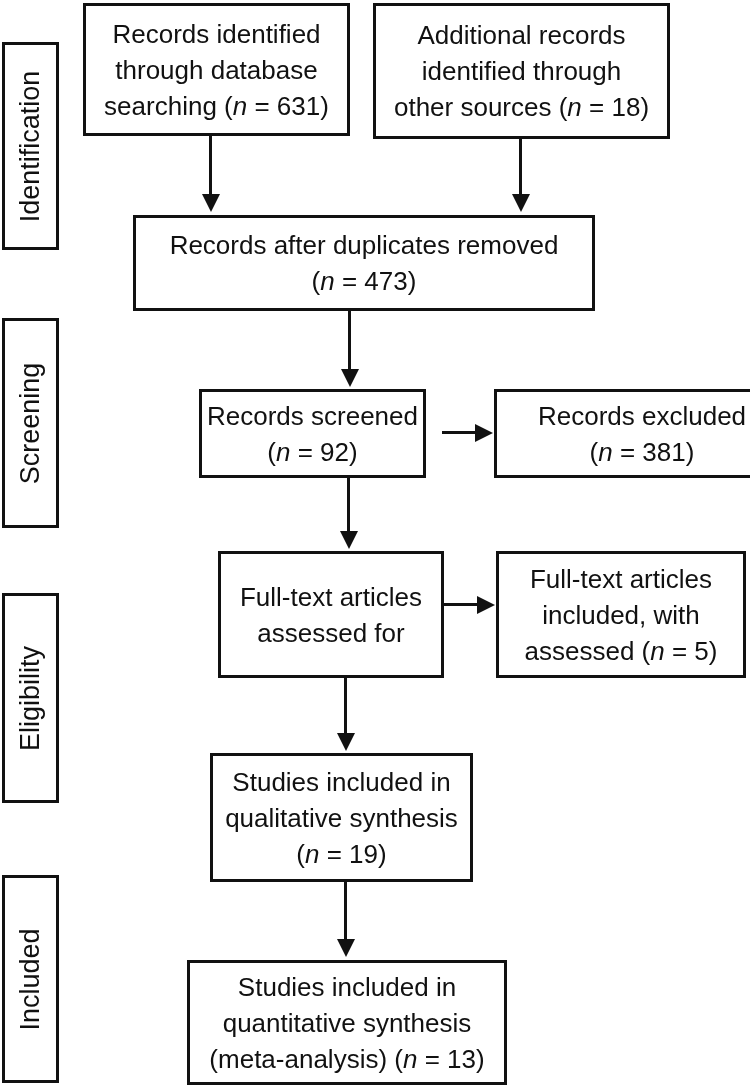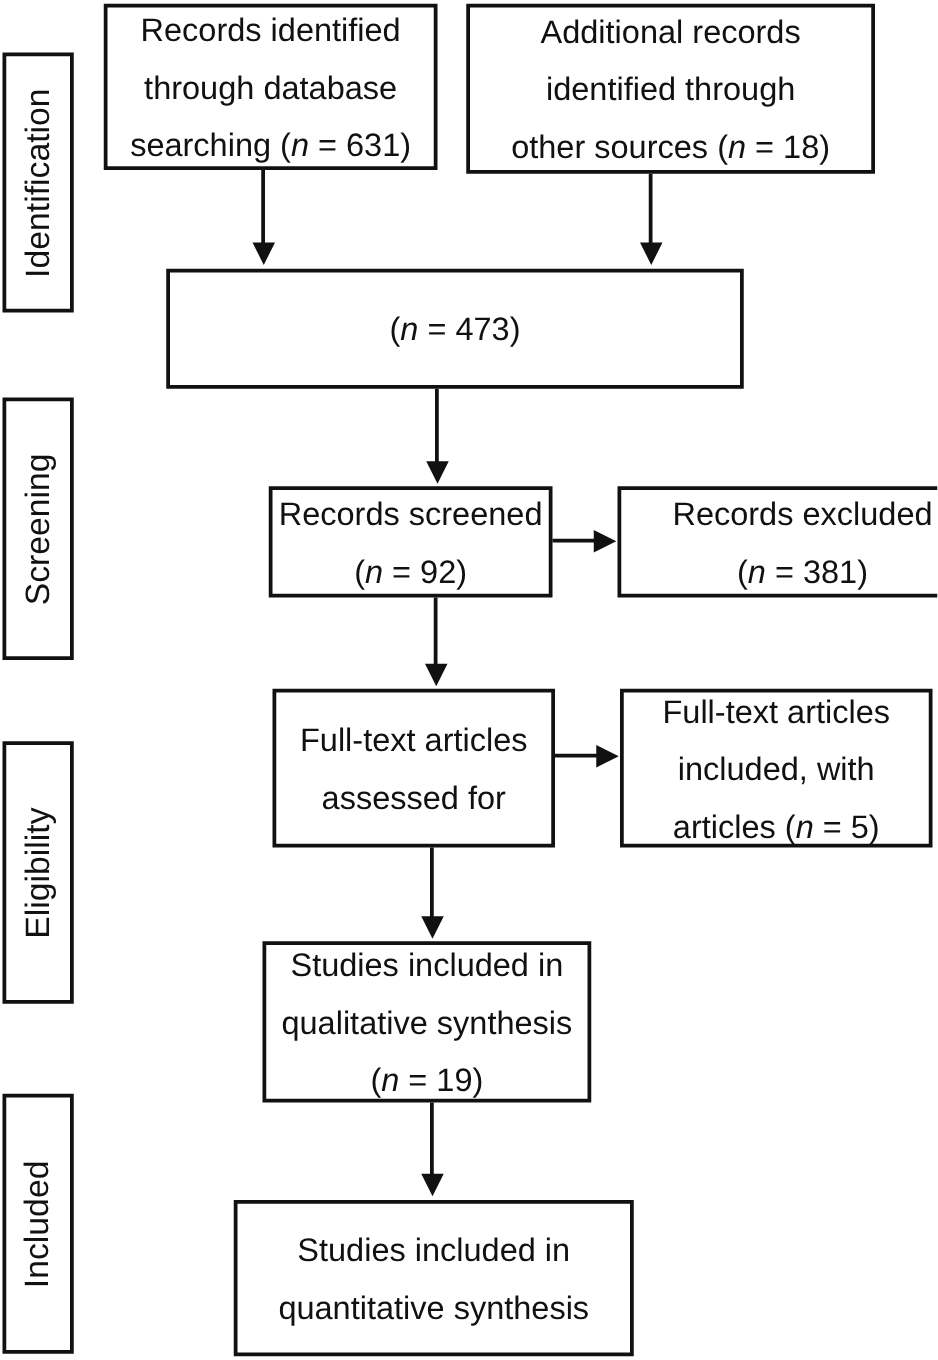--- a/index.html
+++ b/index.html
@@ -21,21 +21,20 @@
     box-sizing: border-box;
     border: 3px solid #111111;
     background: #ffffff;
     display: flex;
     flex-direction: column;
     align-items: center;
     justify-content: center;
     text-align: center;
     font-size: 26px;
     line-height: 36px;
-    gap: 10px;
   }
   .box > div {
     white-space: nowrap;
   }
   .box em {
     font-style: italic;
   }
   .stage {
     position: absolute;
     left: 2px;
@@ -104,60 +103,62 @@
   <div class="stage" style="top:875px;height:208px;">
     <span class="stage-text">Included</span>
   </div>
 
   <div class="box" style="left:83px;top:3px;width:267px;height:133px;">
       <div><span>Records identified</span></div>
       <div><span>through database</span></div>
       <div><span>searching (</span><em>n</em><span> = 631)</span></div>
     </div>
 
-  <div class="box" style="left:373px;top:3px;width:327px;height:136px;">
+  <div class="box" style="left:373px;top:3px;width:297px;height:136px;">
       <div><span>Additional records</span></div>
       <div><span>identified through</span></div>
       <div><span>other sources (</span><em>n</em><span> = 18)</span></div>
     </div>
 
   <div class="box" style="left:133px;top:215px;width:462px;height:96px;">
+      <div><span>Records after duplicates removed</span></div>
       <div><span>(</span><em>n</em><span> = 473)</span></div>
     </div>
 
-  <div class="box" style="left:215px;top:389px;width:227px;height:89px;">
+  <div class="box" style="left:199px;top:389px;width:227px;height:89px;">
       <div><span>Records screened</span></div>
       <div><span>(</span><em>n</em><span> = 92)</span></div>
     </div>
 
   <div class="box" style="left:494px;top:389px;width:296px;height:89px;">
       <div><span>Records excluded</span></div>
       <div><span>(</span><em>n</em><span> = 381)</span></div>
     </div>
 
   <div class="box" style="left:218px;top:551px;width:226px;height:127px;">
       <div><span>Full-text articles</span></div>
       <div><span>assessed for</span></div>
     </div>
 
   <div class="box" style="left:496px;top:551px;width:250px;height:127px;">
       <div><span>Full-text articles</span></div>
       <div><span>included, with</span></div>
-      <div><span>articles (</span><em>n</em><span> = 5)</span></div>
+      <div><span>assessed (</span><em>n</em><span> = 5)</span></div>
     </div>
 
   <div class="box" style="left:210px;top:753px;width:263px;height:129px;">
       <div><span>Studies included in</span></div>
       <div><span>qualitative synthesis</span></div>
       <div><span>(</span><em>n</em><span> = 19)</span></div>
     </div>
 
   <div class="box" style="left:187px;top:960px;width:320px;height:125px;">
       <div><span>Studies included in</span></div>
       <div><span>quantitative synthesis</span></div>
+      <div><span>(meta-analysis) (</span><em>n</em><span> = 13)</span></div>
     </div>
 
   <div class="arrow-v" style="left:209px;top:136px;height:59px;"></div>
   <div class="arrow-v" style="left:519px;top:139px;height:56px;"></div>
   <div class="arrow-v" style="left:348px;top:311px;height:59px;"></div>
   <div class="arrow-v" style="left:347px;top:478px;height:54px;"></div>
   <div class="arrow-v" style="left:344px;top:678px;height:56px;"></div>
   <div class="arrow-v" style="left:344px;top:882px;height:58px;"></div>
 
   <div class="arrow-h" style="left:442px;top:431px;width:34px;"></div>

